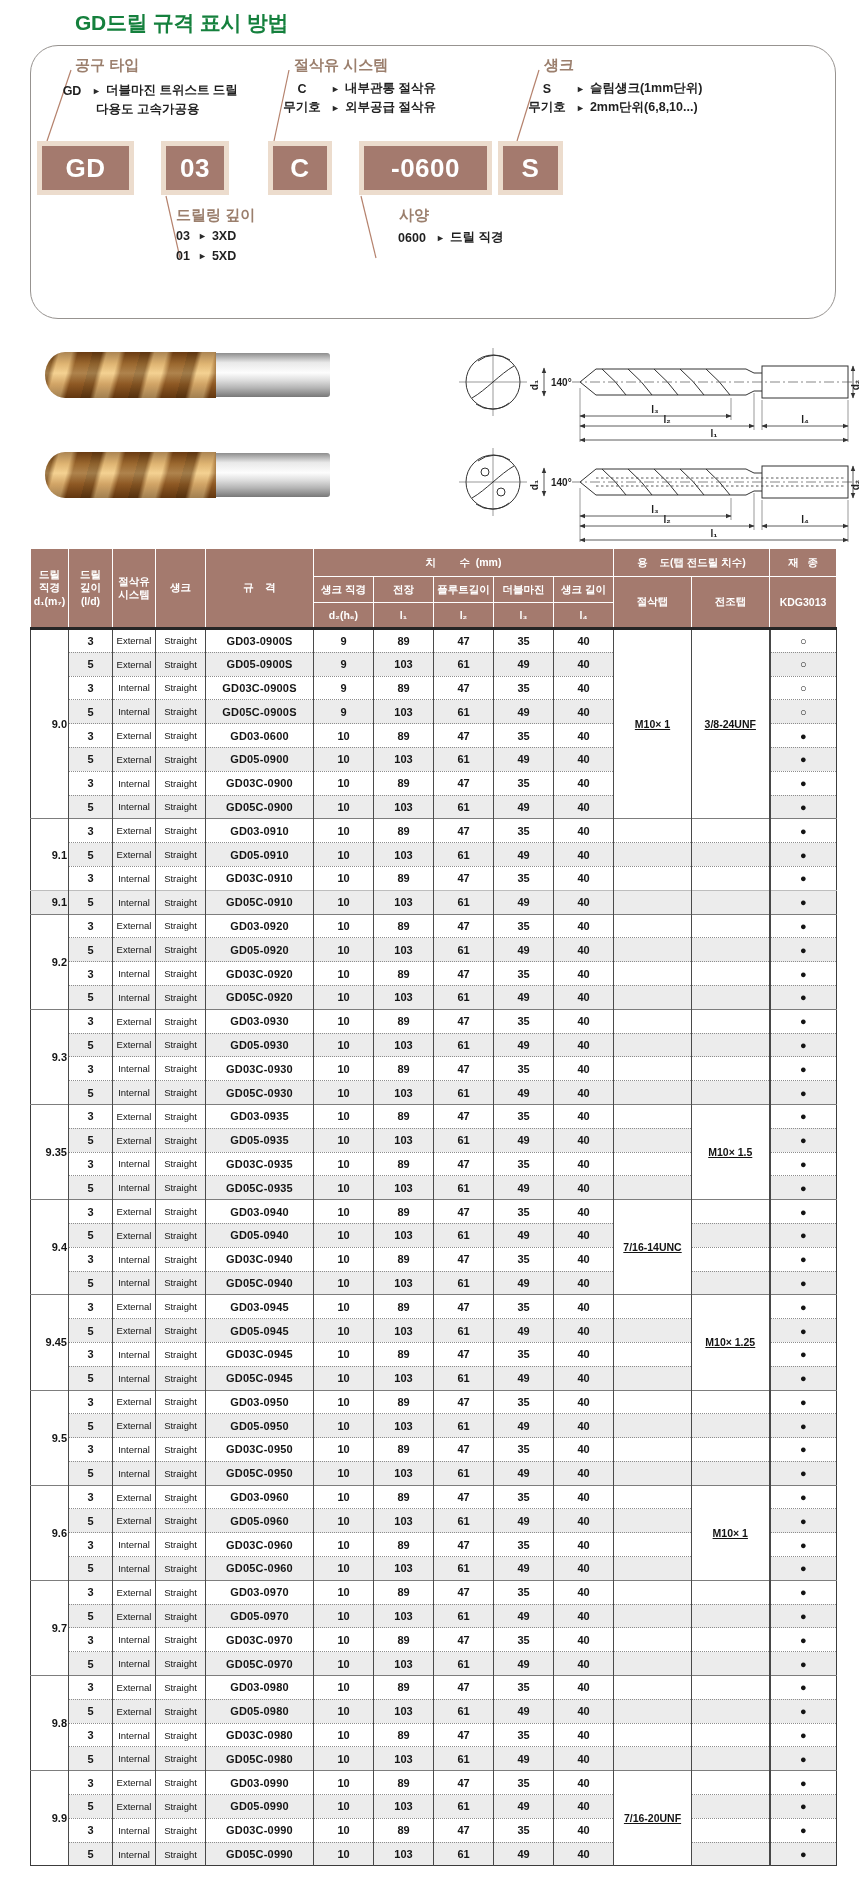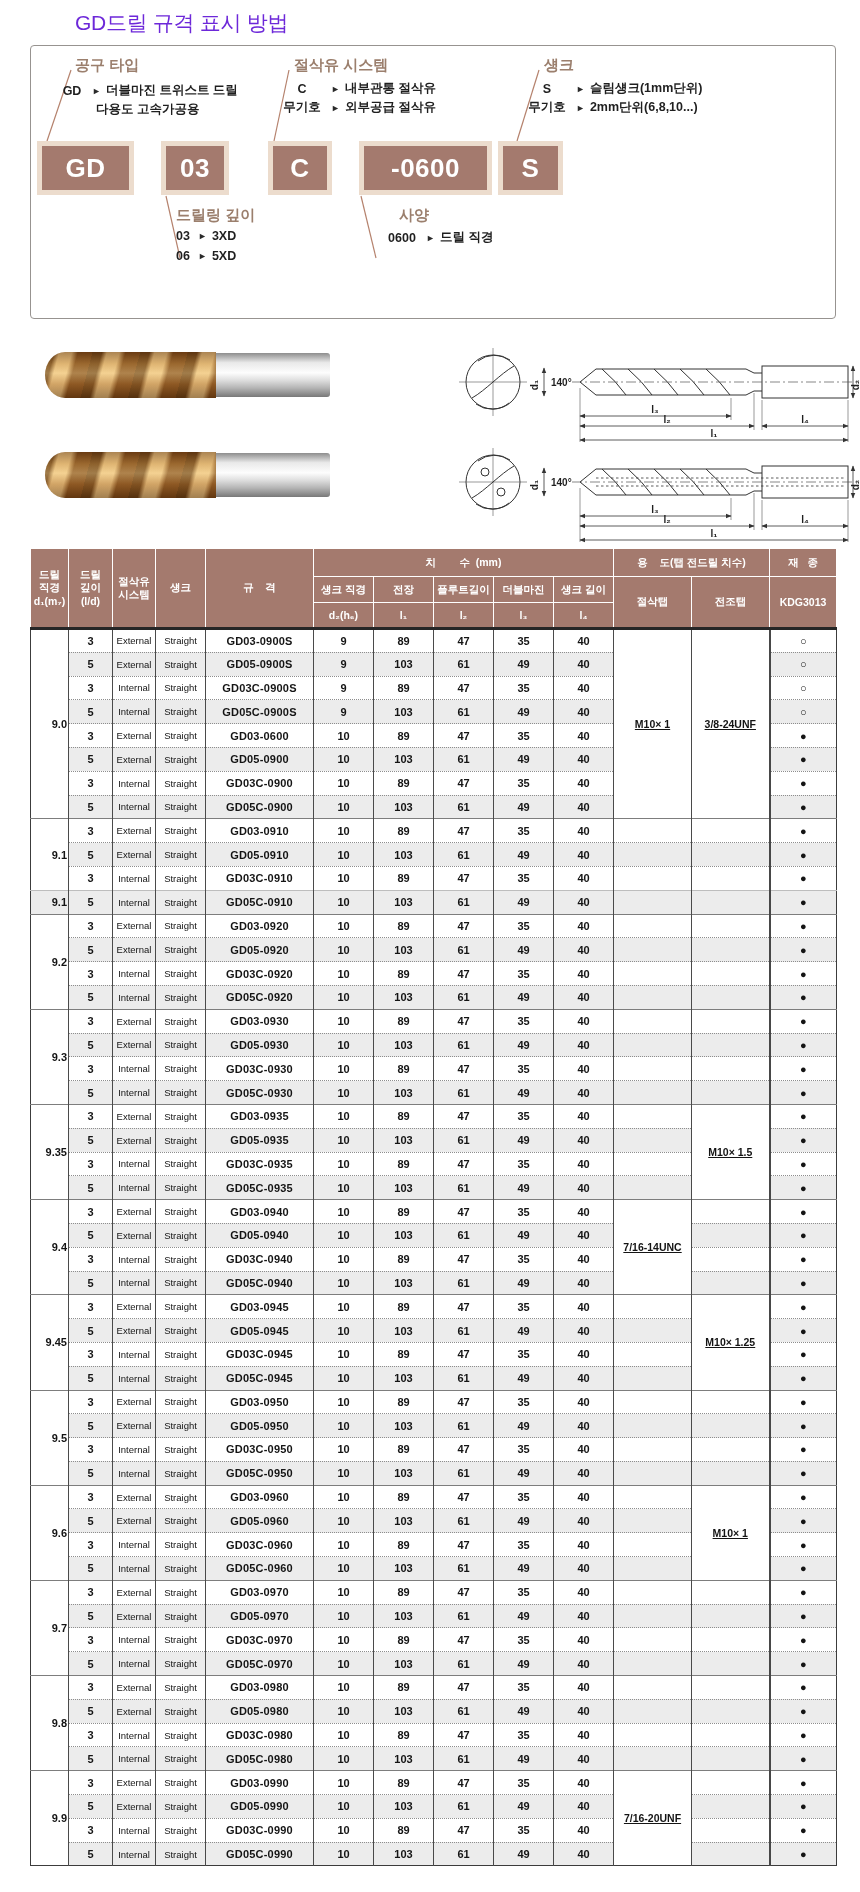--- a/index.html
+++ b/index.html
@@ -2,25 +2,25 @@
 <html style="--accent: #a47a6e;"><head>
 <meta charset="utf-8">
 <style>
   :root{ --accent:#a47a6e; --beige:#ecdccd; --ink:#1b1b1b; }
   *{ box-sizing:border-box; margin:0; padding:0; }
   body{ width:860px; height:1892px; background:#fff; overflow:hidden;
         font-family:"Liberation Sans", sans-serif; color:var(--ink); }
   .page{ position:relative; width:860px; height:1892px; background:#fff; }
 
   
-  .title{ position:absolute; left:75px; top:9px; font-size:21px; font-weight:400; color:#6d28d9; letter-spacing:-0.3px; }
+  .title{ position:absolute; left:75px; top:9px; font-size:21px; font-weight:700; color:#15803d; letter-spacing:-0.3px; }
 
   
   .legend-box{ position:absolute; left:30px; top:45px; width:806px; height:274px;
-               border:1.5px solid #979390; border-radius:4px; }
+               border:1.5px solid #979390; border-radius:28px; }
   .lg-title{ position:absolute; font-size:15px; font-weight:700; color:#9b7f6d; white-space:nowrap; }
   .kv{ position:absolute; display:flex; align-items:center; font-size:12.5px; font-weight:700; color:#1f1f1f; white-space:nowrap; }
   .kv .term{ display:inline-block; text-align:center; }
   .w30{ width:30px; } .w48{ width:48px; } .w20{ width:20px; } .w38{ width:38px; }
   .arr{ font-size:9px; margin:0 5px; color:#2a2a2a; }
   .code-box{ position:absolute; height:54px; background:var(--beige); padding:5px; }
   .code-inner{ width:100%; height:44px; background:var(--accent); color:#fff; font-size:26px;
                font-weight:700; text-align:center; line-height:44px; letter-spacing:0.5px; }
   .leader-svg{ position:absolute; left:0; top:0; width:805px; height:272px; pointer-events:none; }
 
@@ -136,27 +136,27 @@
       <div class="code-inner">S</div>
       </div>
 
     <div class="lg-title" style="left:145px;top:160px">드릴링 깊이</div>
     <div class="kv" style="left:142px;top:183px">
       <span class="term w20">03</span>
       <span class="arr">►</span>
       <span>3XD</span>
     </div>
     <div class="kv" style="left:142px;top:203px">
-      <span class="term w20">06</span>
+      <span class="term w20">01</span>
       <span class="arr">►</span>
       <span>5XD</span>
     </div>
 
     <div class="lg-title" style="left:368px;top:160px">사양</div>
-    <div class="kv" style="left:352px;top:183px">
+    <div class="kv" style="left:362px;top:183px">
       <span class="term w38">0600</span>
       <span class="arr">►</span>
       <span>드릴 직경</span>
     </div>
   </div>
 
   <div class="drill-photo" style="left:45px;top:352px">
     <div class="flute"></div>
     <div class="shank-metal"></div>
   </div>

